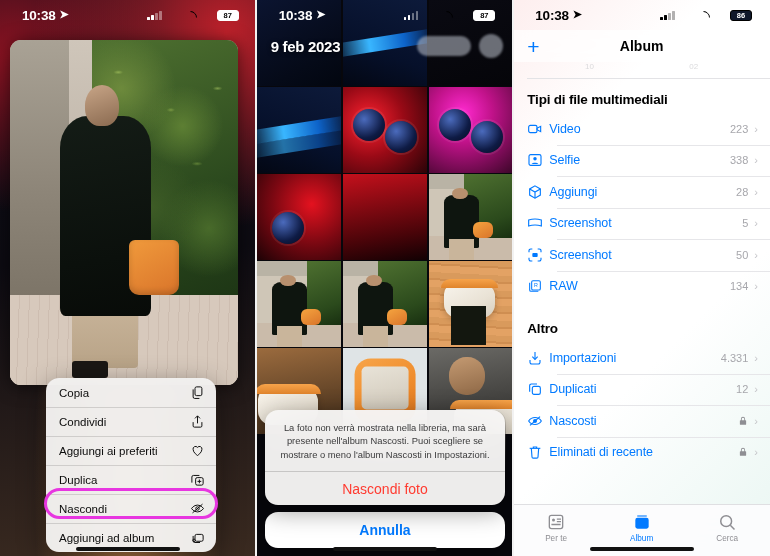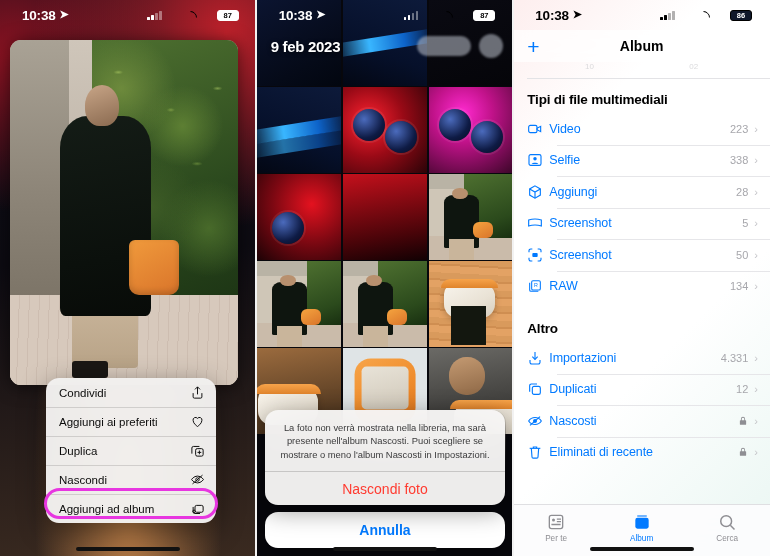--- a/index.html
+++ b/index.html
@@ -261,20 +261,29 @@
             <i class="off"></i>
             <i class="off"></i>
           </span>
         <span class="wifi"></span>
         <span class="batt">87</span>
       </div>
     </div>
 
     <div class="ctxmenu">
       <div class="ctx-item">
+        <span>Copia</span>
+        <span class="ctx-ico">
+          <svg viewBox="0 0 24 24" fill="none" stroke="currentColor" stroke-width="1.6">
+              <rect x="8" y="3" width="11" height="14" rx="2.5"></rect>
+              <path d="M5 7v12a2.5 2.5 0 0 0 2.5 2.5H15"></path>
+            </svg>
+        </span>
+      </div>
+      <div class="ctx-item">
         <span>Condividi</span>
         <span class="ctx-ico">
           <svg viewBox="0 0 24 24" fill="none" stroke="currentColor" stroke-width="1.6">
               <path d="M12 15V3"></path>
               <path d="M8 7l4-4 4 4"></path>
               <path d="M5 13v6a2 2 0 0 0 2 2h10a2 2 0 0 0 2-2v-6"></path>
             </svg>
         </span>
       </div>
       <div class="ctx-item">

